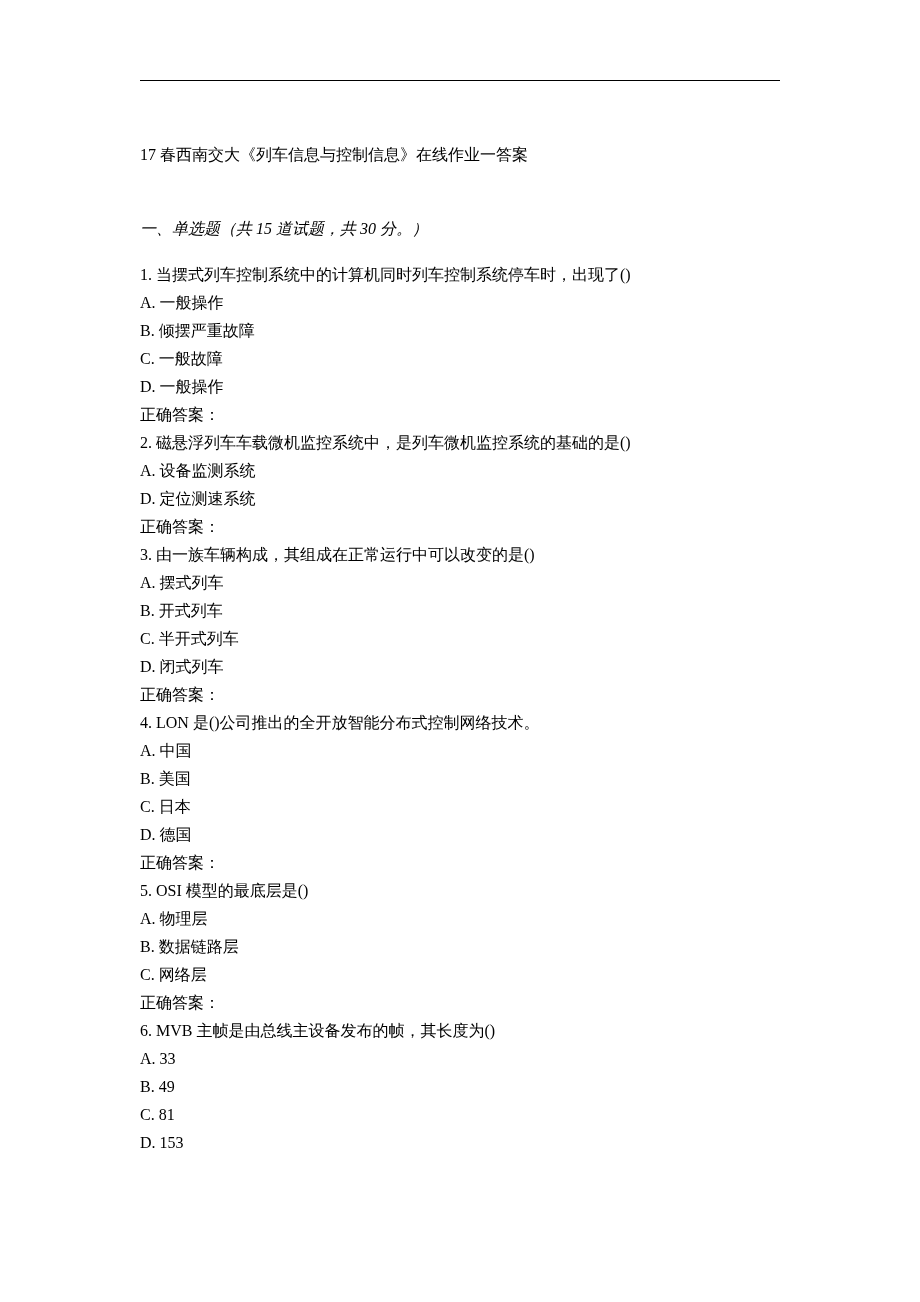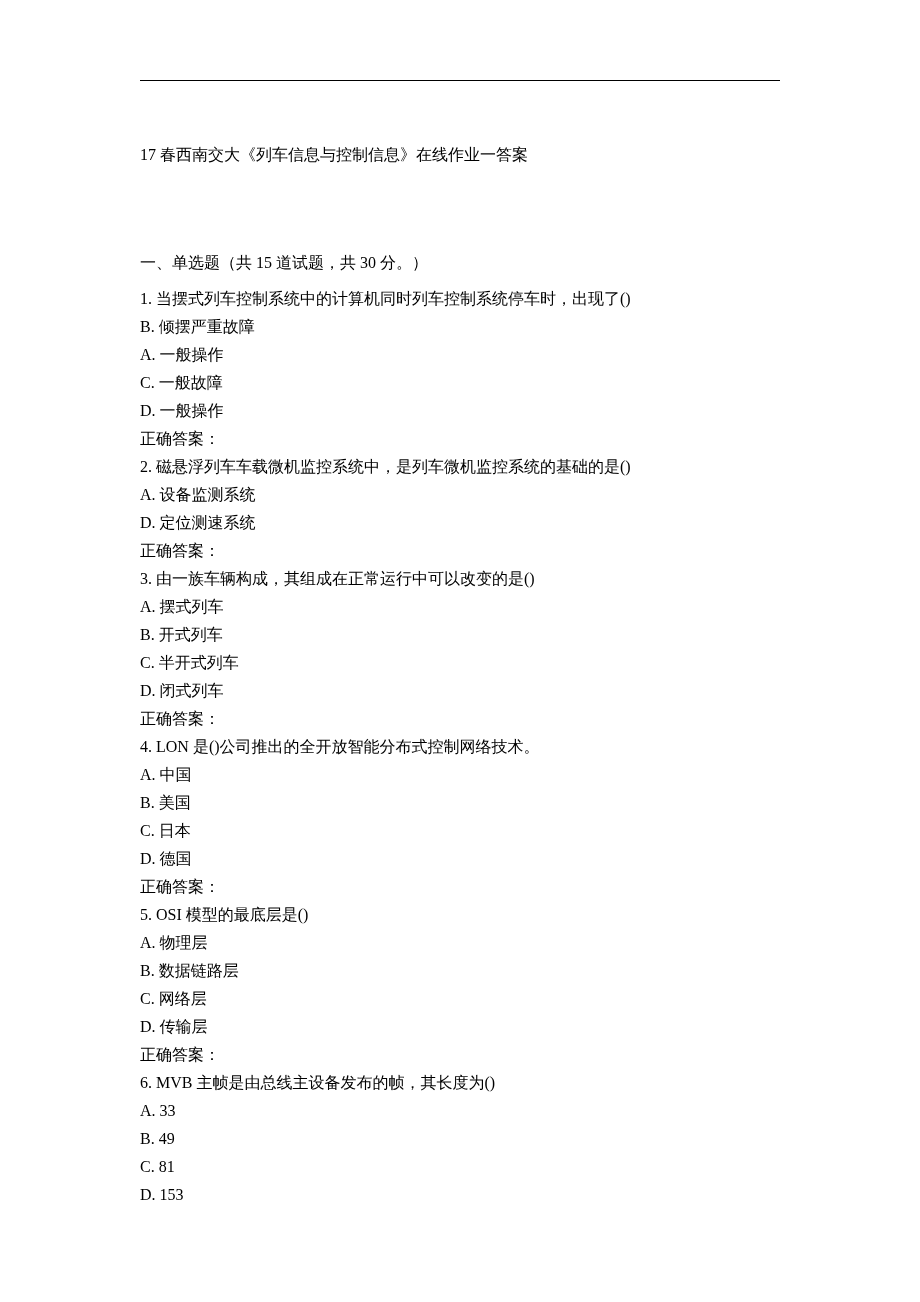--- a/index.html
+++ b/index.html
@@ -17,24 +17,25 @@
     box-sizing: border-box;
     padding: 80px 140px 60px 140px;
     position: relative;
   }
   .hr-top {
     border: none;
     border-top: 1.5px solid #000;
     margin: 0 0 60px 0;
   }
   .title {
-    margin-bottom: 80px;
+    margin-bottom: 46px;
   }
   .section-header {
-    margin-bottom: 8px;
+    margin-bottom: 18px;
+    font-style: italic;
   }
   .q-block {
     margin-bottom: 0;
   }
   .q-text {
   }
   .option {
   }
   .answer-label {
   }
@@ -46,22 +47,22 @@
 
   <hr class="hr-top">
 
   <div class="title">17 春西南交大《列车信息与控制信息》在线作业一答案</div>
 
   <div class="section-header">一、单选题（共 15 道试题，共 30 分。）</div>
 
   <div id="questions-root">
       <div class="q-block">
         <div class="q-text"><span>1.</span>   <span>当摆式列车控制系统中的计算机同时列车控制系统停车时，出现了()</span></div>
+        <div class="option"><span>A.</span> <span>一般操作</span></div>
         <div class="option"><span>B.</span> <span>倾摆严重故障</span></div>
-        <div class="option"><span>A.</span> <span>一般操作</span></div>
         <div class="option"><span>C.</span> <span>一般故障</span></div>
         <div class="option"><span>D.</span> <span>一般操作</span></div>
         <div class="answer-label">正确答案：</div>
       </div>
       <div class="q-block">
         <div class="q-text"><span>2.</span>   <span>磁悬浮列车车载微机监控系统中，是列车微机监控系统的基础的是()</span></div>
         <div class="option"><span>A.</span> <span>设备监测系统</span></div>
         <div class="option"><span>D.</span> <span>定位测速系统</span></div>
         <div class="answer-label">正确答案：</div>
       </div>
@@ -79,21 +80,20 @@
         <div class="option"><span>B.</span> <span>美国</span></div>
         <div class="option"><span>C.</span> <span>日本</span></div>
         <div class="option"><span>D.</span> <span>德国</span></div>
         <div class="answer-label">正确答案：</div>
       </div>
       <div class="q-block">
         <div class="q-text"><span>5.</span>   <span>OSI 模型的最底层是()</span></div>
         <div class="option"><span>A.</span> <span>物理层</span></div>
         <div class="option"><span>B.</span> <span>数据链路层</span></div>
         <div class="option"><span>C.</span> <span>网络层</span></div>
-        <div class="option"><span>D.</span> <span>传输层</span></div>
         <div class="answer-label">正确答案：</div>
       </div>
       <div class="q-block">
         <div class="q-text"><span>6.</span>   <span>MVB 主帧是由总线主设备发布的帧，其长度为()</span></div>
         <div class="option"><span>A.</span> <span>33</span></div>
         <div class="option"><span>B.</span> <span>49</span></div>
         <div class="option"><span>C.</span> <span>81</span></div>
         <div class="option"><span>D.</span> <span>153</span></div>
       </div>
     </div>

